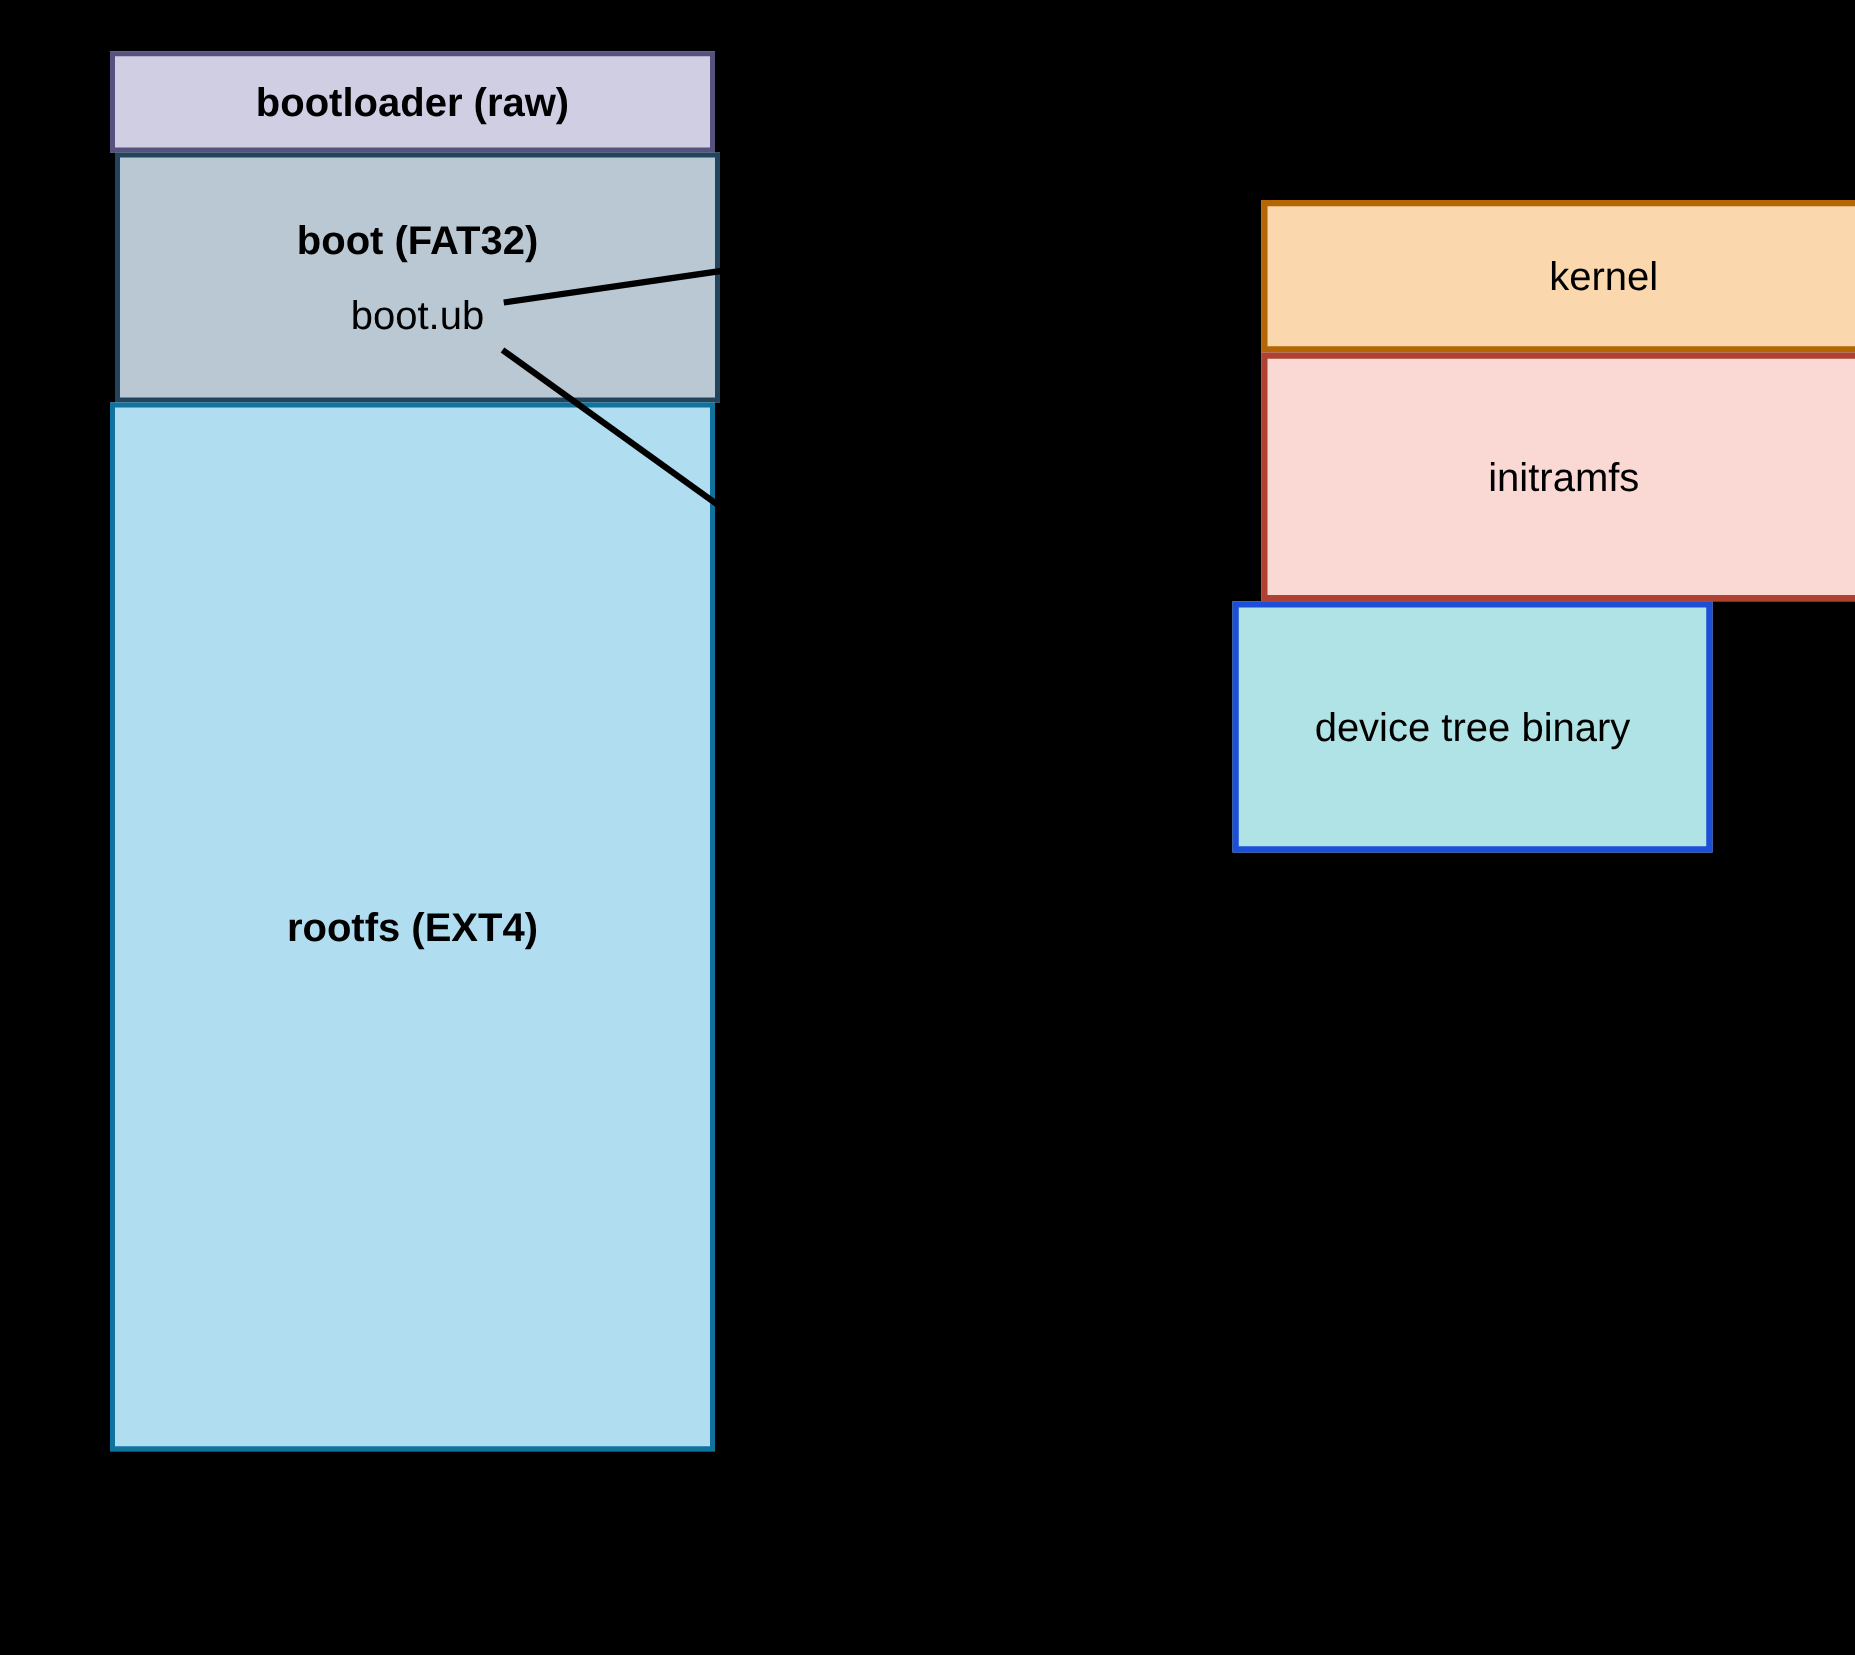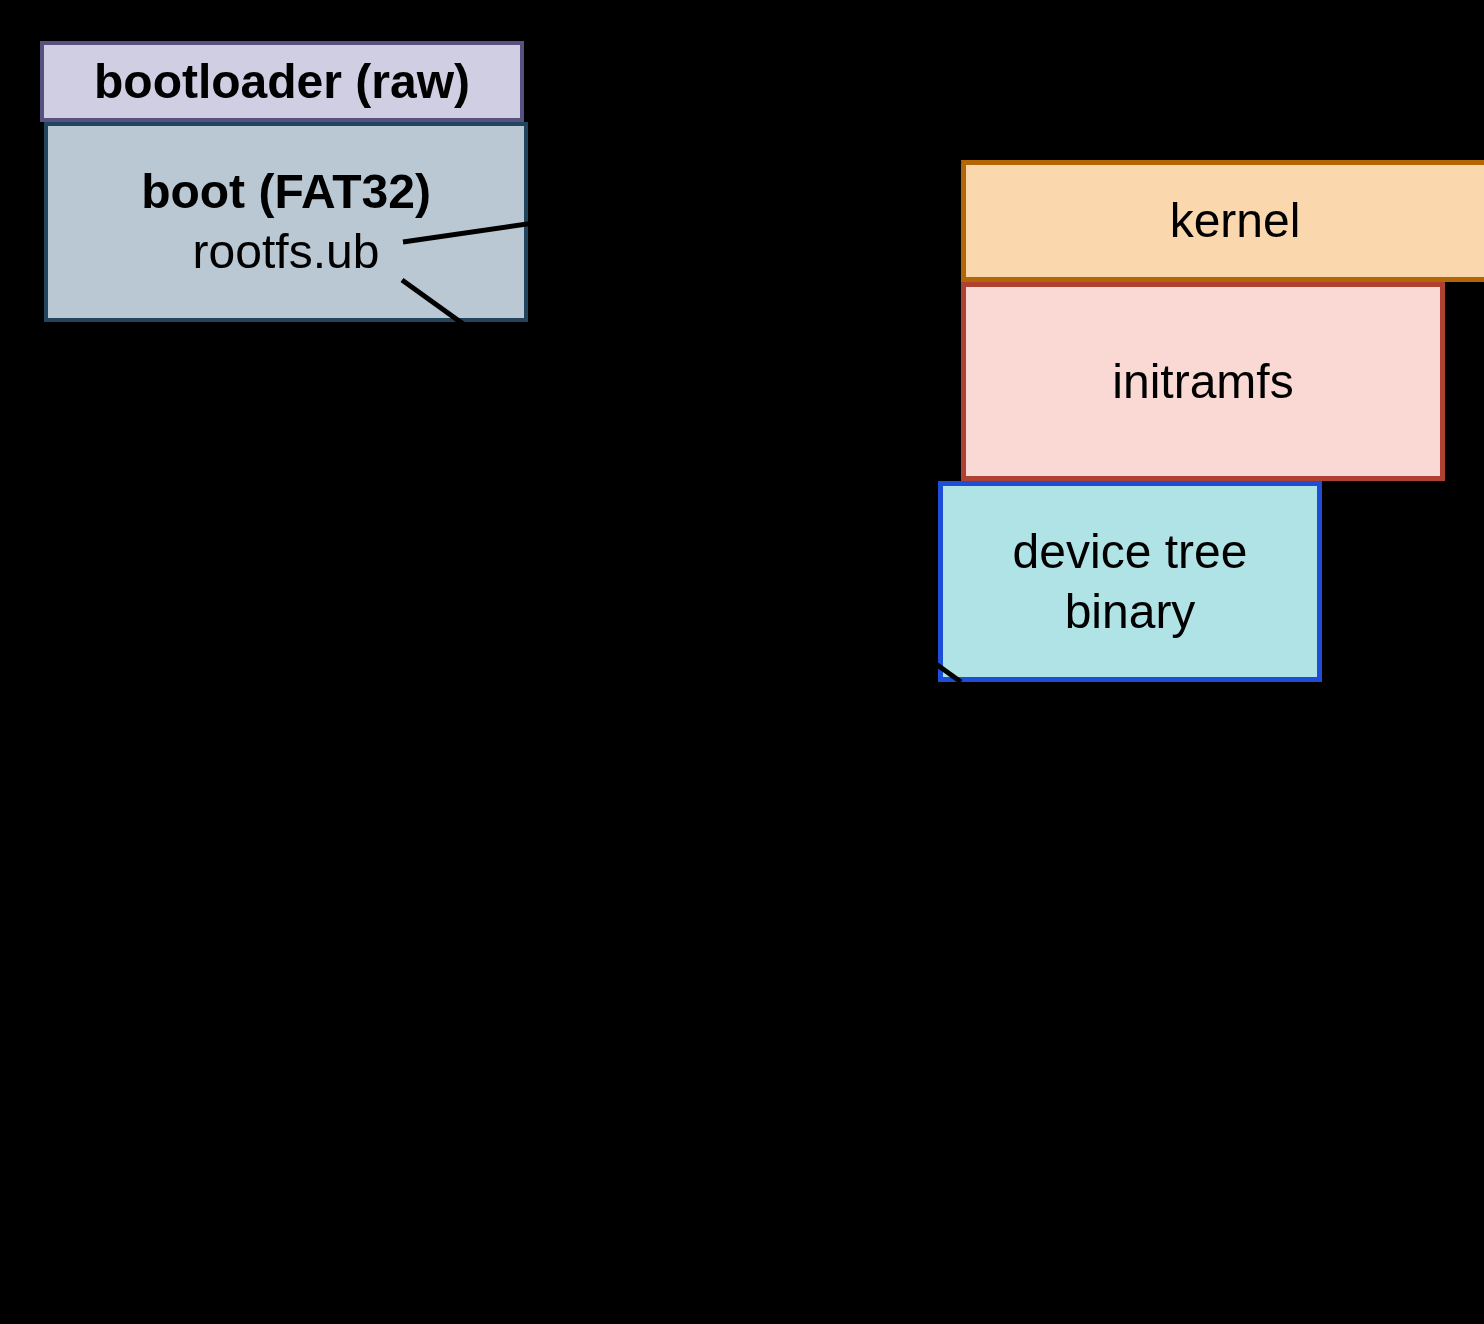--- a/index.html
+++ b/index.html
@@ -13,22 +13,23 @@
   }
   .canvas { position: absolute; left: 0; top: 0; width: 1484px; height: 1324px; }
 
   .box {
     position: absolute;
     display: flex;
     flex-direction: column;
     align-items: center;
     justify-content: center;
     text-align: center;
-    font-size: 48px;
+    font-size: 32px;
     line-height: 60px;
+    margin-left: 48px;
   }
   .bold { font-weight: bold; }
 
   
   .box.bootloader { left: 40px;  top: 41px;  width: 484px; height: 81px;
                     background: #d0cee2; border: 4px solid #56517e; }
   .box.boot       { left: 44px;  top: 122px; width: 484px; height: 200px;
                     background: #bac8d3; border: 4px solid #23445d; }
   .box.rootfs     { left: 40px;  top: 322px; width: 484px; height: 839px;
                     background: #b1ddf0; border: 4px solid #10739e; }
@@ -51,23 +52,26 @@
 <body>
 
 <div class="canvas">
 
   <div class="box bootloader">
     <div class="bold">bootloader (raw)</div>
   </div>
 
   <div class="box boot">
     <div class="bold">boot (FAT32)</div>
-    <div>rootfs.ub</div>
+    <div>boot.ub</div>
   </div>
 
+  <div class="box rootfs">
+    <div class="bold">rootfs (EXT4)</div>
+  </div>
 
   <div class="box kernel">
     <div>kernel</div>
   </div>
 
   <div class="box initramfs">
     <div>initramfs</div>
   </div>
 
   <div class="box dtb">

